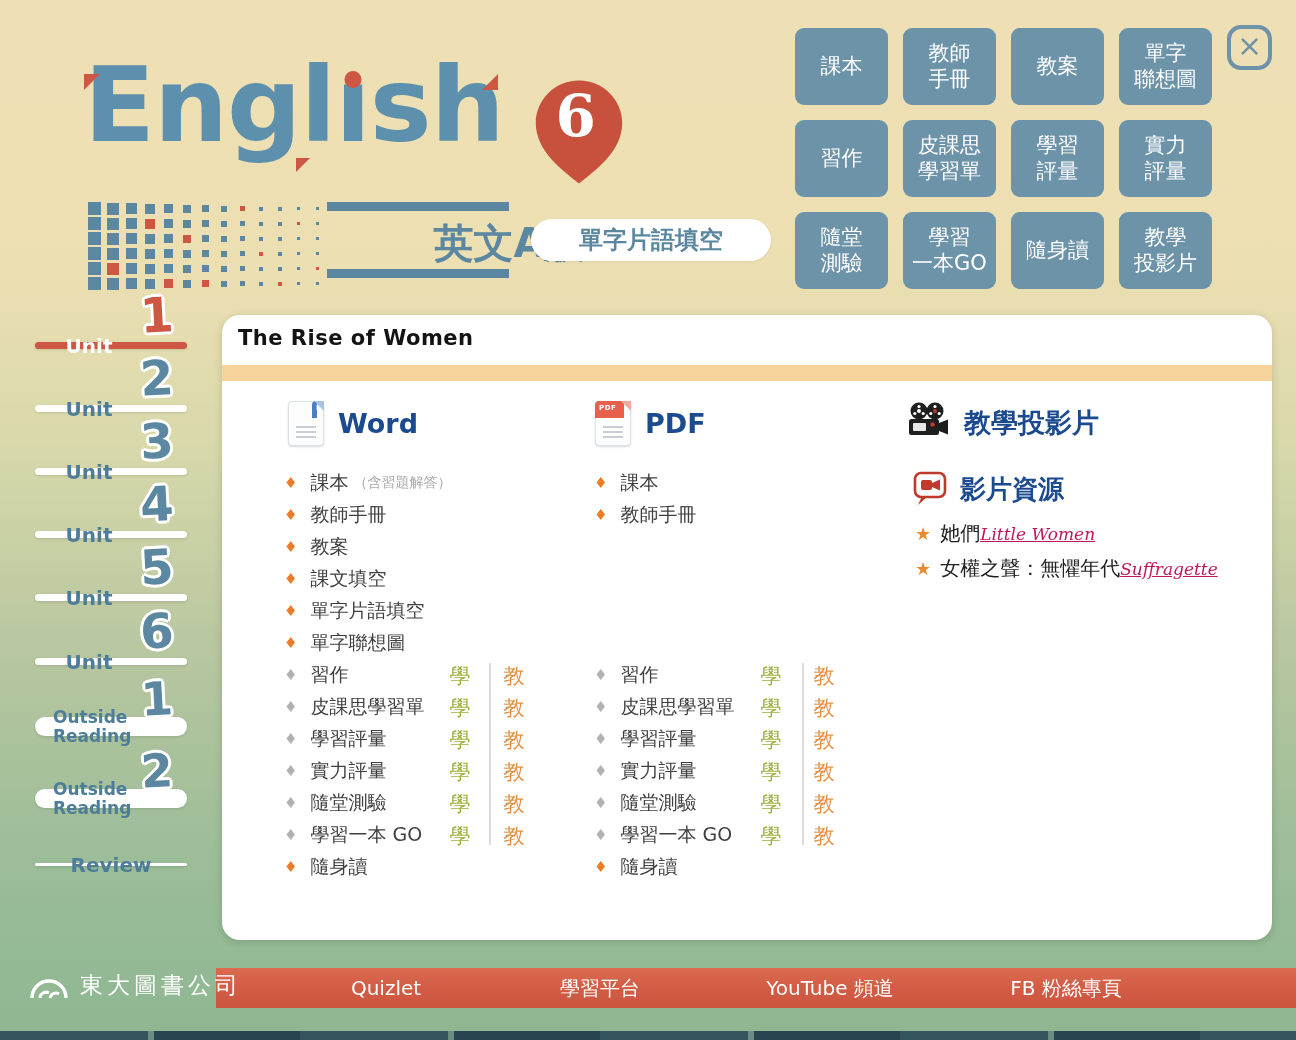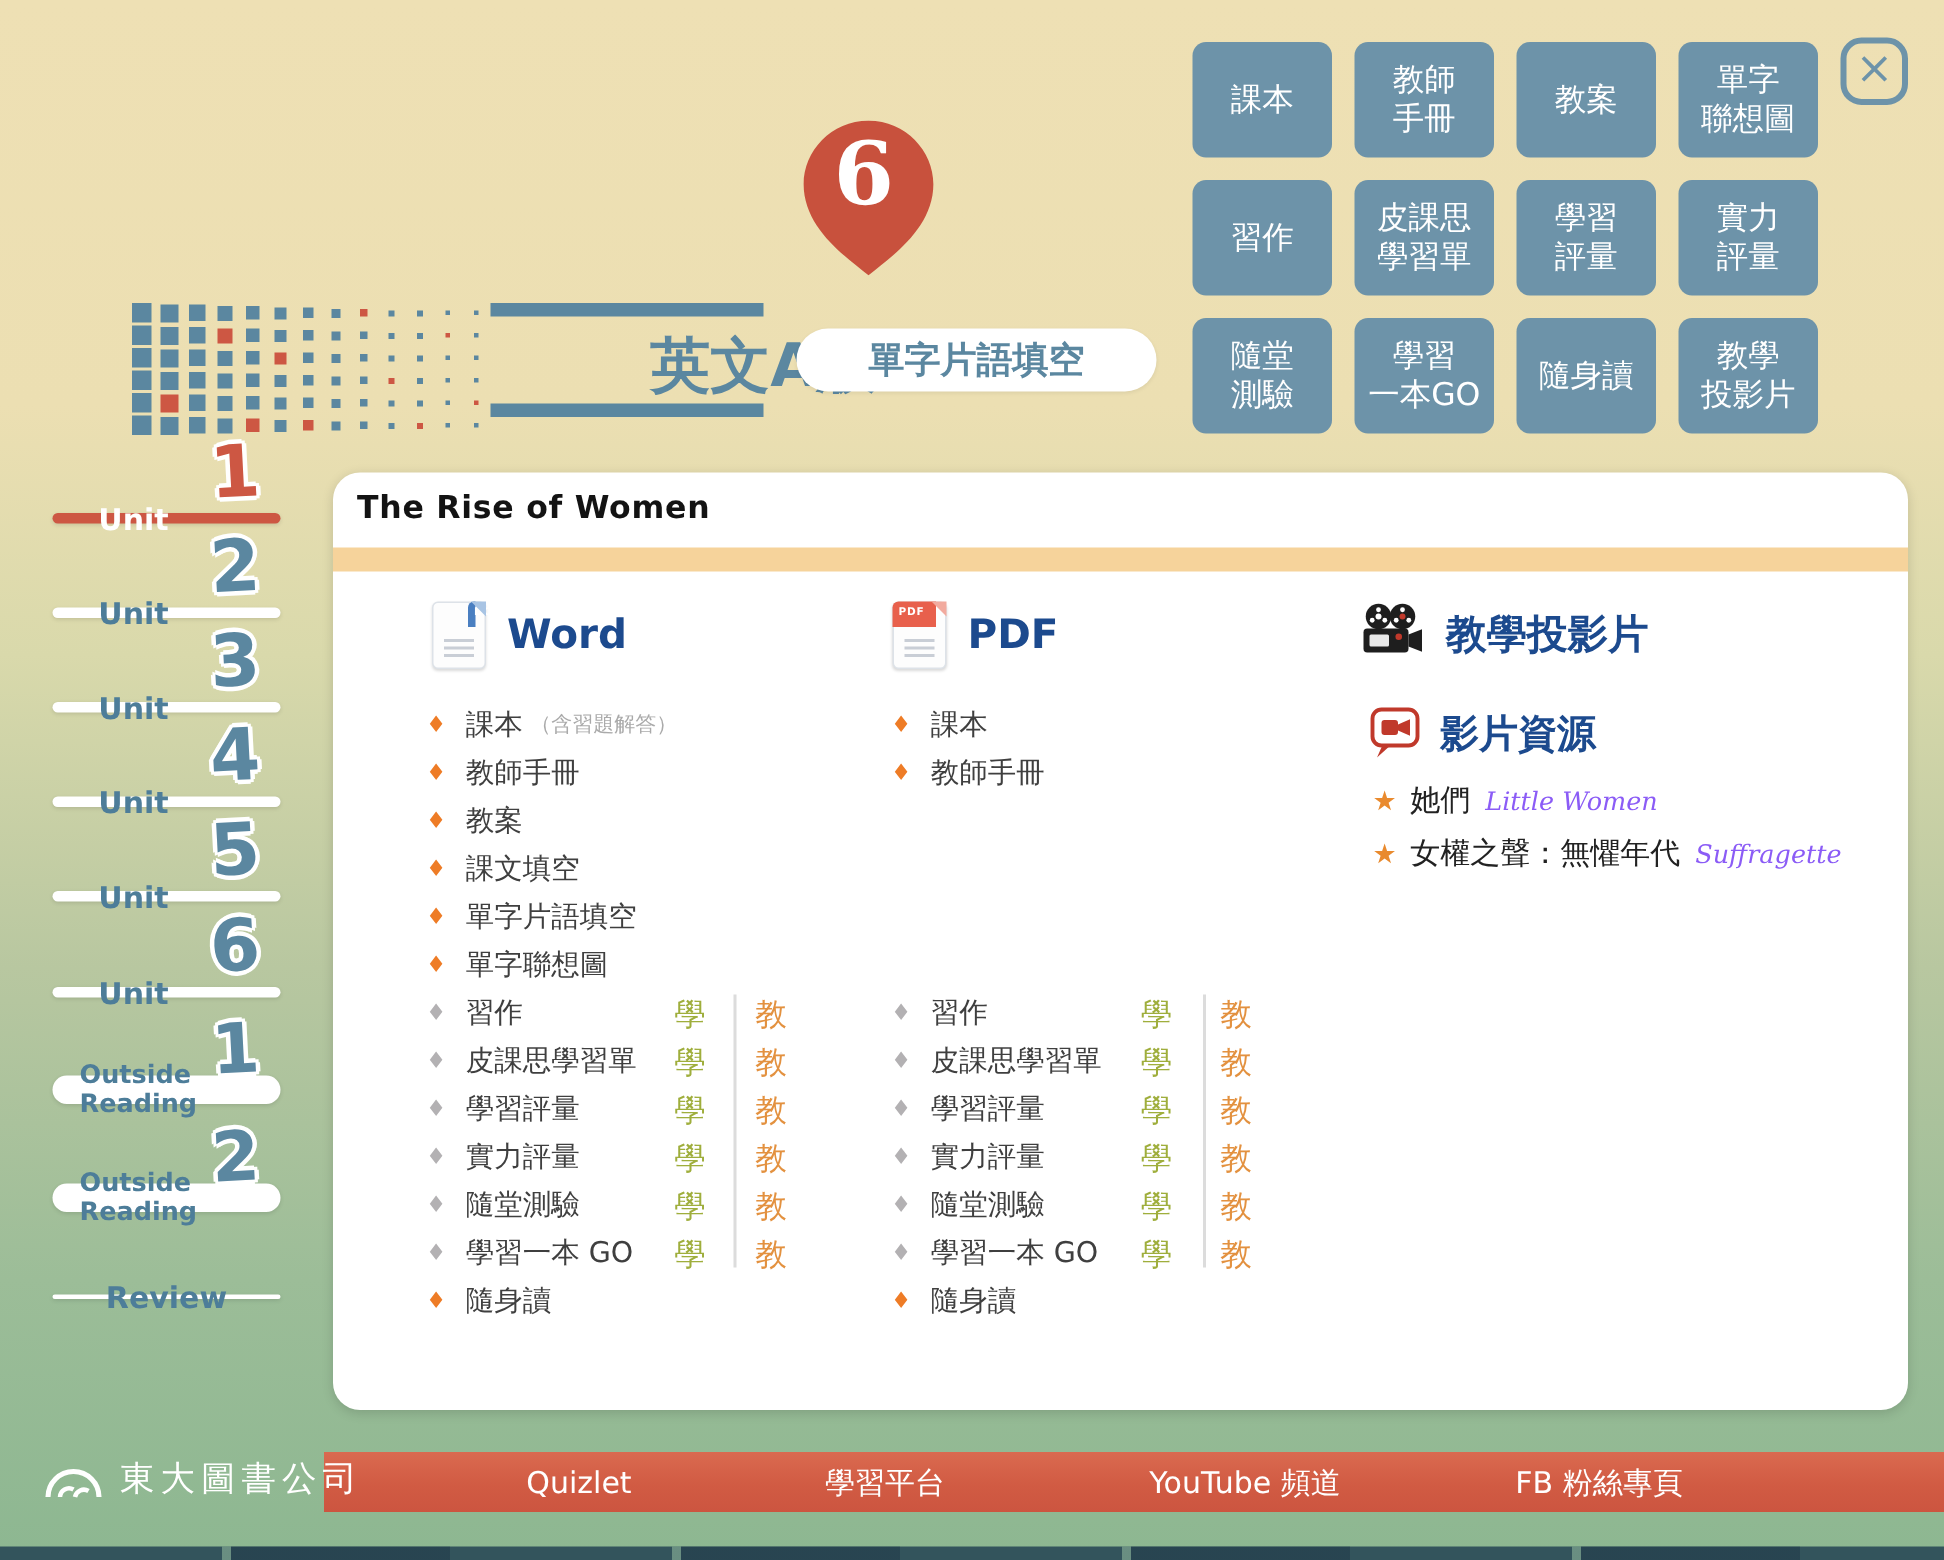--- a/index.html
+++ b/index.html
@@ -79,36 +79,41 @@
   .bullet.orange{color:var(--bullet-orange);} .bullet.grey{color:var(--bullet-grey);}
   .row-item .note{font-size:14px;color:#aaa;margin-left:5px;}
   .tag{position:absolute;transform:translateX(-50%);font-size:21px;cursor:pointer;}
   .tag.learn{color:var(--olive);} .tag.teach{color:var(--tag-orange);}
   .vdivider{position:absolute;width:2px;background:#dcdcdc;}
   
   .media-sub{position:absolute;display:flex;align-items:center;gap:13px;}
   .media-sub .htxt{font-size:26px;font-weight:bold;color:var(--navy);}
   .video-row{position:absolute;display:flex;align-items:baseline;font-size:20px;color:#222;cursor:pointer;}
   .video-row .star{color:#e98a2e;font-size:18px;margin-right:9px;}
-  .video-row .en{font-family:"DejaVu Serif","Liberation Serif",serif;font-style:italic;font-size:17px;color:#8b5cf6;margin-left:10px;}
+  .video-row .en{font-family:"DejaVu Serif","Liberation Serif",serif;font-style:italic;font-size:17px;color:#be185d;text-decoration:underline;}
   
   .footer-bar{position:absolute;left:216px;top:968px;width:1080px;height:40px;
     background:linear-gradient(180deg,#da6a50 0%,#d15b43 55%,#cc5540 100%);}
   .footer-link{position:absolute;top:0;height:40px;display:flex;align-items:center;transform:translateX(-50%);
     color:#fff;font-size:20px;cursor:pointer;white-space:nowrap;}
   .publisher{position:absolute;left:28px;top:970px;display:flex;align-items:center;gap:10px;color:#fff;}
   .publisher .ptxt{font-family:"DejaVu Serif","Liberation Serif",serif;font-size:23px;letter-spacing:4px;color:#fff;}
   .strip{position:absolute;left:0;top:1031px;width:1296px;height:9px;background:#33545c;
     background-image:repeating-linear-gradient(90deg,transparent 0 148px,rgba(150,190,160,.55) 148px 154px,rgba(20,40,60,.35) 154px 300px);}
 </style>
 </head>
 <body>
 
 <div class="screen">
 
+  <div class="brand" id="brand">
+    <span class="acc acc1"></span>
+    <span class="acc acc2"></span>
+    <span class="acc acc3"></span>
+  <span>Engl</span><span class="iwrap">ı<span class="idot"></span></span><span>sh</span></div>
 
   <div class="pin">
     <svg width="92" height="108" viewBox="0 0 100 116">
       <path d="M50 2 C23 2 3 24 3 48 C3 80 34 101 50 114 C66 101 97 80 97 48 C97 24 77 2 50 2 Z" fill="#c8513d"></path>
     </svg>
     <span class="badge">6</span>
   </div>
 
   <div class="dots" id="dots">
       <i style="left: 0px; top: 0px; width: 13px; height: 13px; background: var(--steel-dark);"></i>
@@ -467,21 +472,21 @@
         <div class="video-row" style="left: 693px; top: 240px;">
           <span class="star">★</span>
           <span class="zh">女權之聲：無懼年代</span>
           <span class="en">Suffragette</span>
         </div>
       </div>
   </main>
 
   <div class="footer-bar" id="footer-bar">
       <span class="footer-link" style="left: 170px;">Quizlet</span>
-      <span class="footer-link" style="left: 374px;">學習平台</span>
+      <span class="footer-link" style="left: 384px;">學習平台</span>
       <span class="footer-link" style="left: 614px;">YouTube 頻道</span>
       <span class="footer-link" style="left: 850px;">FB 粉絲專頁</span>
     </div>
 
   <div class="publisher">
     <svg width="42" height="30" viewBox="0 0 42 30">
       <path d="M4 27 A17 17 0 0 1 38 27" fill="none" stroke="#fff" stroke-width="3.4"></path>
       <path d="M12 27 A6 6 0 0 1 21 22" fill="none" stroke="#fff" stroke-width="3"></path>
       <path d="M22 27 A6 6 0 0 1 31 23" fill="none" stroke="#fff" stroke-width="3"></path>
     </svg>

